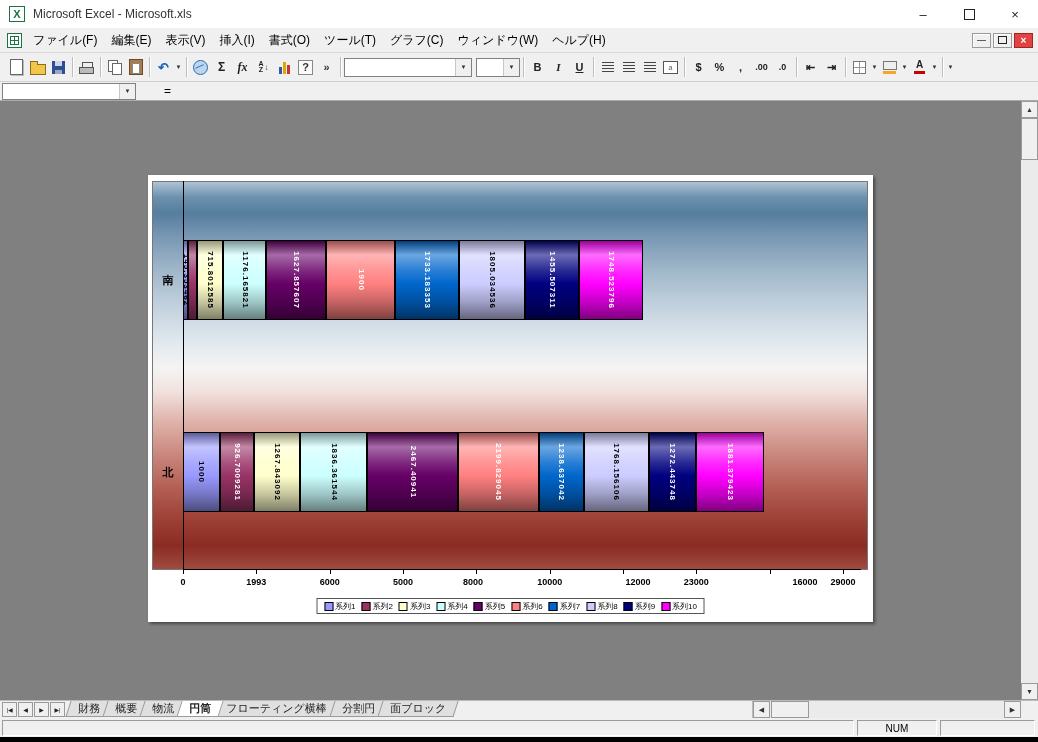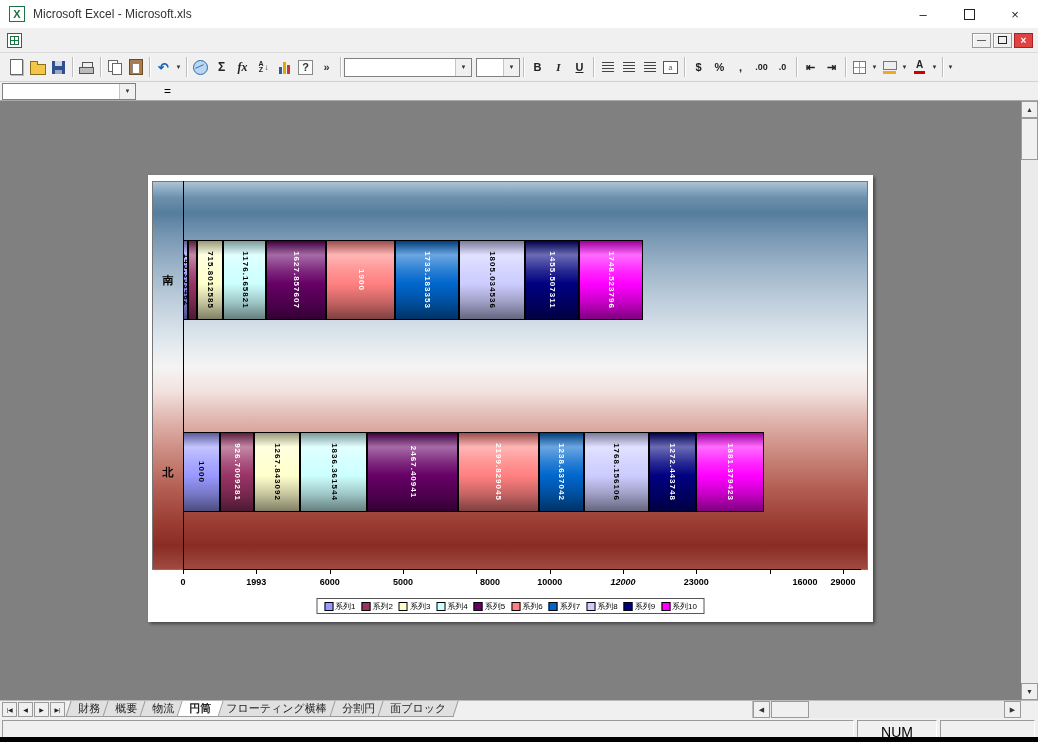--- a/index.html
+++ b/index.html
@@ -112,21 +112,21 @@
   .tab span{transform:skewX(18deg);display:inline-block;white-space:nowrap}
   .tab.active{background:#fff;font-weight:bold;z-index:3}
   .hscroll{position:absolute;right:17px;top:0;width:268px;height:17px;background:#ebebeb;border-left:1px solid #bbb}
   .hs-btn{position:absolute;top:0;width:17px;height:17px;background:#f0f0f0;border:1px solid #9a9a9a;box-sizing:border-box;display:flex;align-items:center;justify-content:center;font-size:7px;color:#333}
   .hs-left{left:0}.hs-right{right:0}
   .hs-thumb{position:absolute;left:18px;top:0;width:38px;height:17px;background:#f0f0f0;border:1px solid #9a9a9a;box-sizing:border-box}
   .tabcorner{position:absolute;right:0;top:0;width:17px;height:17px;background:#f0f0f0}
 
   
   .statusbar{position:absolute;left:0;top:718px;width:1038px;height:19px;background:#f0f0f0}
-  .panel{position:absolute;top:2px;height:23px;border:1px solid;border-color:#9b9b9b #fff #fff #9b9b9b;font-size:14px;display:flex;align-items:center;justify-content:center;color:#000;box-sizing:border-box}
+  .panel{position:absolute;top:2px;height:16px;border:1px solid;border-color:#9b9b9b #fff #fff #9b9b9b;font-size:10px;display:flex;align-items:center;justify-content:center;color:#000;box-sizing:border-box}
   .p-main{left:2px;width:852px}
   .p-num{left:857px;width:80px}
   .p-right{left:940px;width:95px}
   .bottomstrip{position:absolute;left:0;top:737px;width:1038px;height:5px;background:#000}
 </style>
 </head>
 <body>
 
 <div class="app">
 
@@ -137,20 +137,31 @@
       <div class="wbtn">–</div>
       <div class="wbtn">
           <span class="maxbox"></span>
         </div>
       <div class="wbtn">×</div>
     </div>
   </div>
 
   <div class="menubar">
     <div class="wb-icon"></div>
+    <div id="menu-items" style="display:flex">
+        <span class="menu-item">ファイル(F)</span>
+        <span class="menu-item">編集(E)</span>
+        <span class="menu-item">表示(V)</span>
+        <span class="menu-item">挿入(I)</span>
+        <span class="menu-item">書式(O)</span>
+        <span class="menu-item">ツール(T)</span>
+        <span class="menu-item">グラフ(C)</span>
+        <span class="menu-item">ウィンドウ(W)</span>
+        <span class="menu-item">ヘルプ(H)</span>
+      </div>
     <div class="mdi">
       <div class="mdibtn">—</div>
       <div class="mdibtn">
           <span class="maxbox"></span>
         </div>
       <div class="mdibtn close">×</div>
     </div>
   </div>
 
   <div class="toolbar">
@@ -311,25 +322,25 @@
       <div id="chart-dyn">
           <div class="tickmark" style="left: 35px;"></div>
           <div class="xtick" style="left: 13px;">0</div>
           <div class="tickmark" style="left: 108.333px;"></div>
           <div class="xtick" style="left: 86.3333px;">1993</div>
           <div class="tickmark" style="left: 181.667px;"></div>
           <div class="xtick" style="left: 159.667px;">6000</div>
           <div class="tickmark" style="left: 255px;"></div>
           <div class="xtick" style="left: 233px;">5000</div>
           <div class="tickmark" style="left: 328.333px;"></div>
-          <div class="xtick" style="left: 320px;">8000</div>
+          <div class="xtick" style="left: 303px;">8000</div>
           <div class="tickmark" style="left: 401.667px;"></div>
           <div class="xtick" style="left: 379.667px;">10000</div>
           <div class="tickmark" style="left: 475px;"></div>
-          <div class="xtick" style="left: 453px; font-style: italic;">12000</div>
+          <div class="xtick" style="left: 468px;">12000</div>
           <div class="tickmark" style="left: 548.333px;"></div>
           <div class="xtick" style="left: 526.333px;">23000</div>
           <div class="tickmark" style="left: 621.667px;"></div>
           <div class="xtick" style="left: 635px;">16000</div>
           <div class="tickmark" style="left: 695px;"></div>
           <div class="xtick" style="left: 673px;">29000</div>
           <div class="bar-seg" style="left: 35px; top: 65px; width: 5.32963px; background: rgb(153, 153, 255);">
             <span class="seg-label" style="color: rgb(0, 0, 0);">145.353462</span>
           </div>
           <div class="bar-seg" style="left: 40.3296px; top: 65px; width: 8.43333px; background: rgb(153, 51, 102);"></div>

